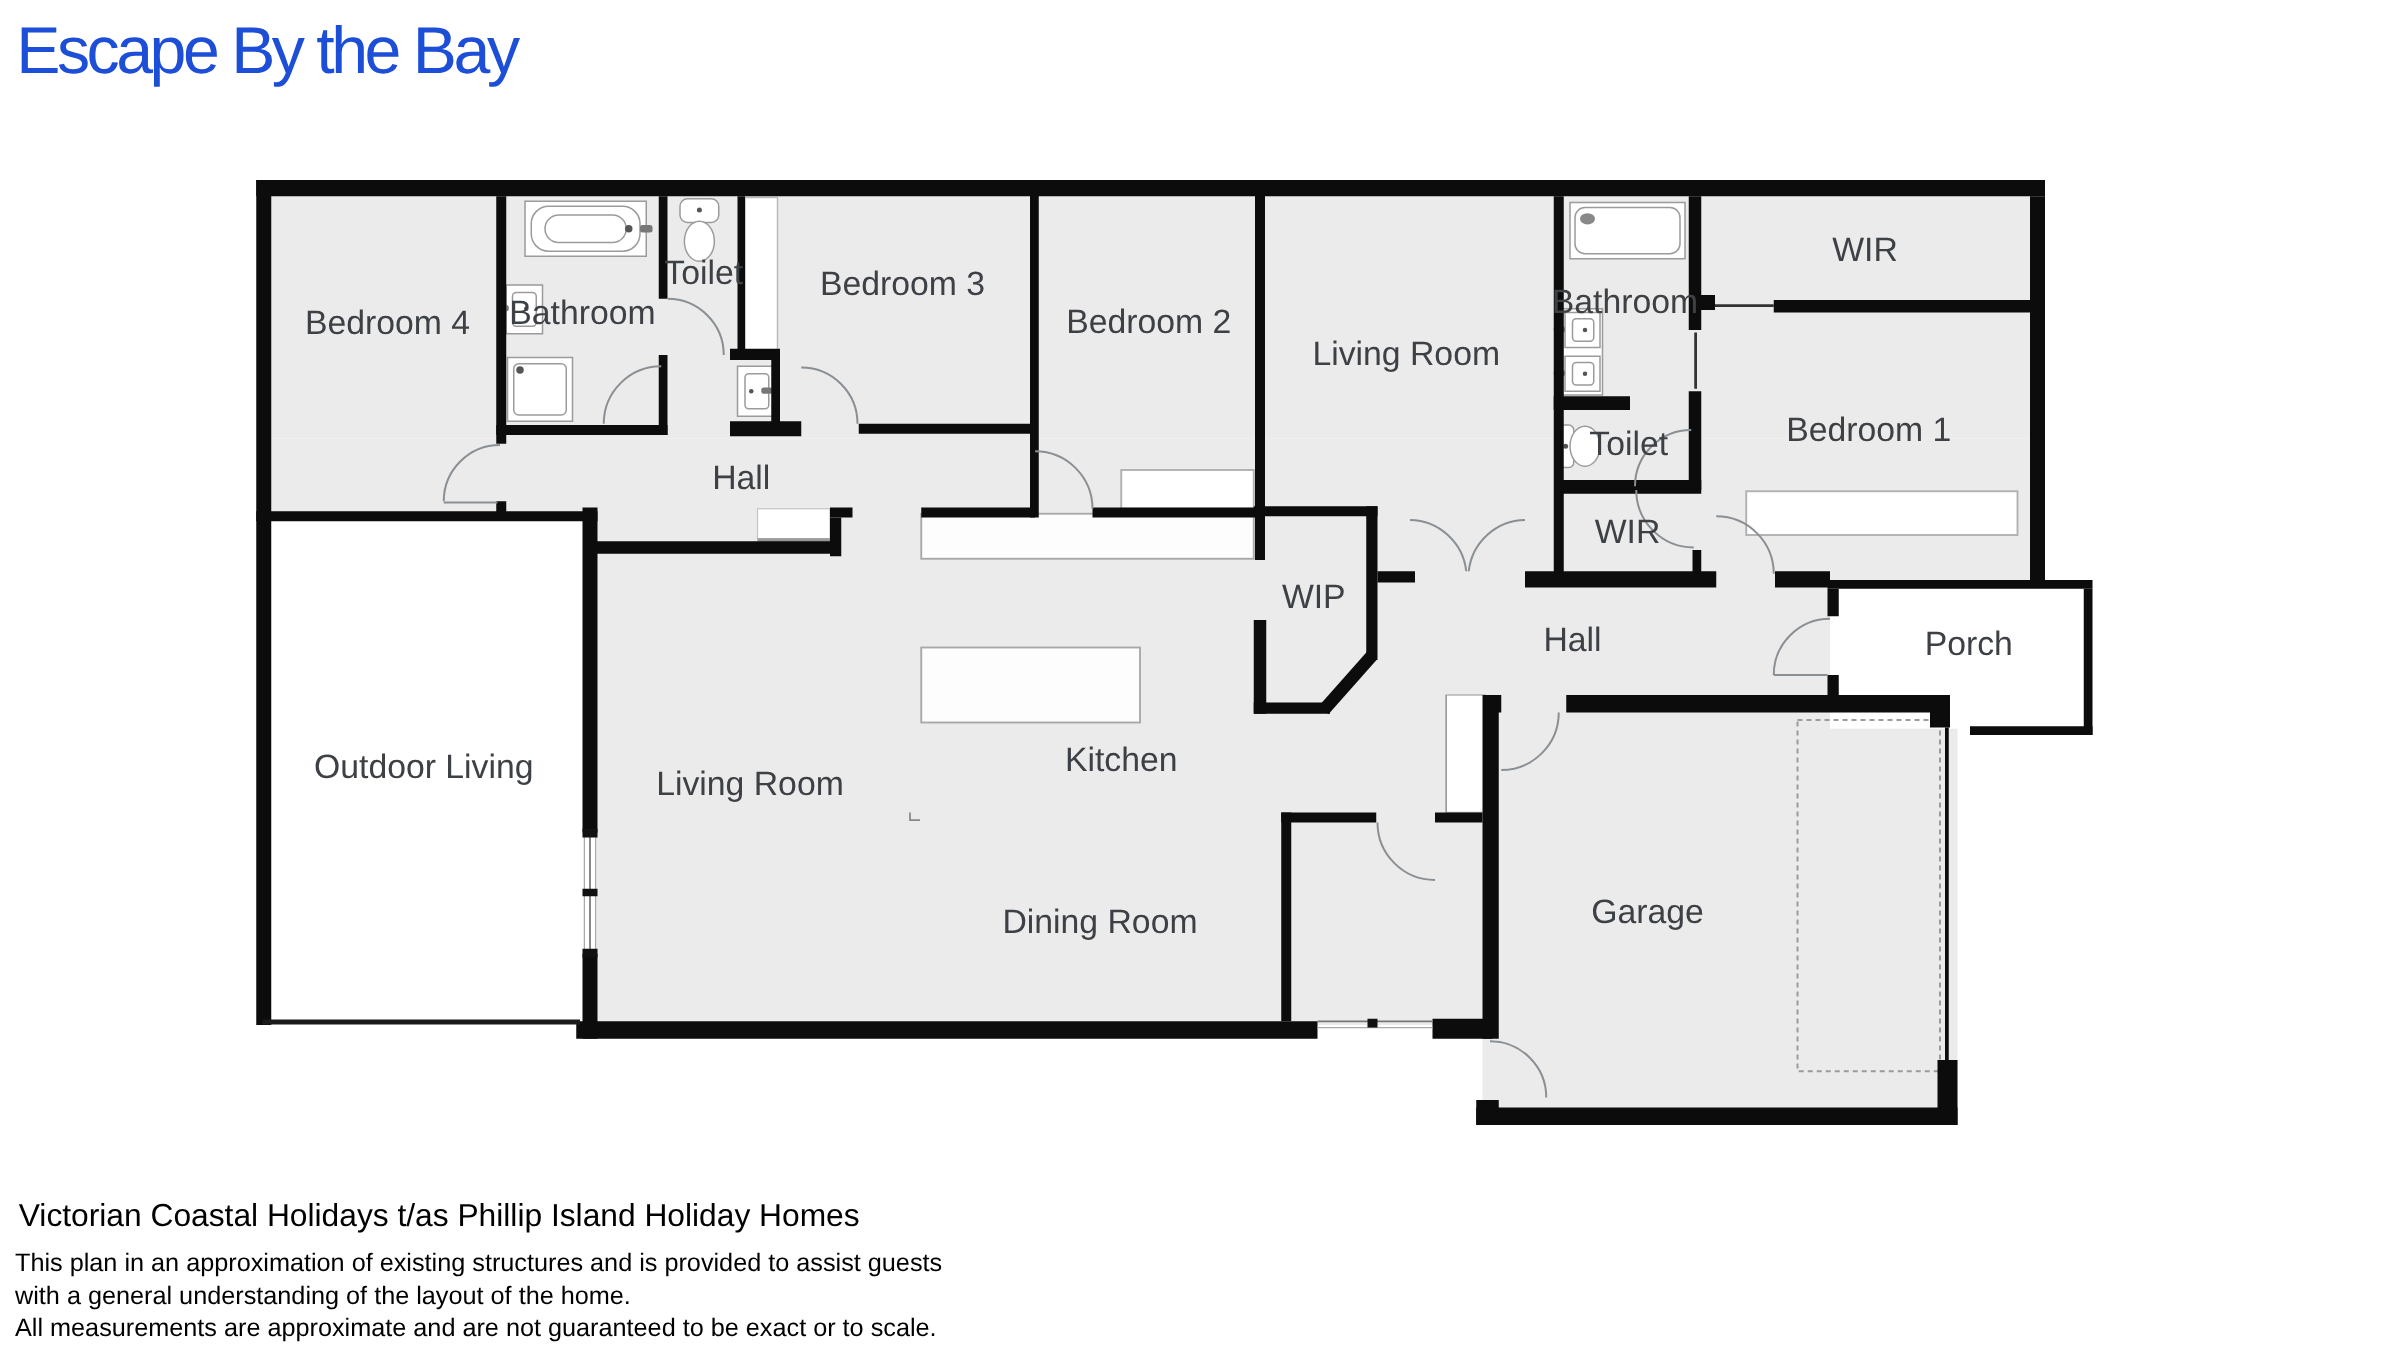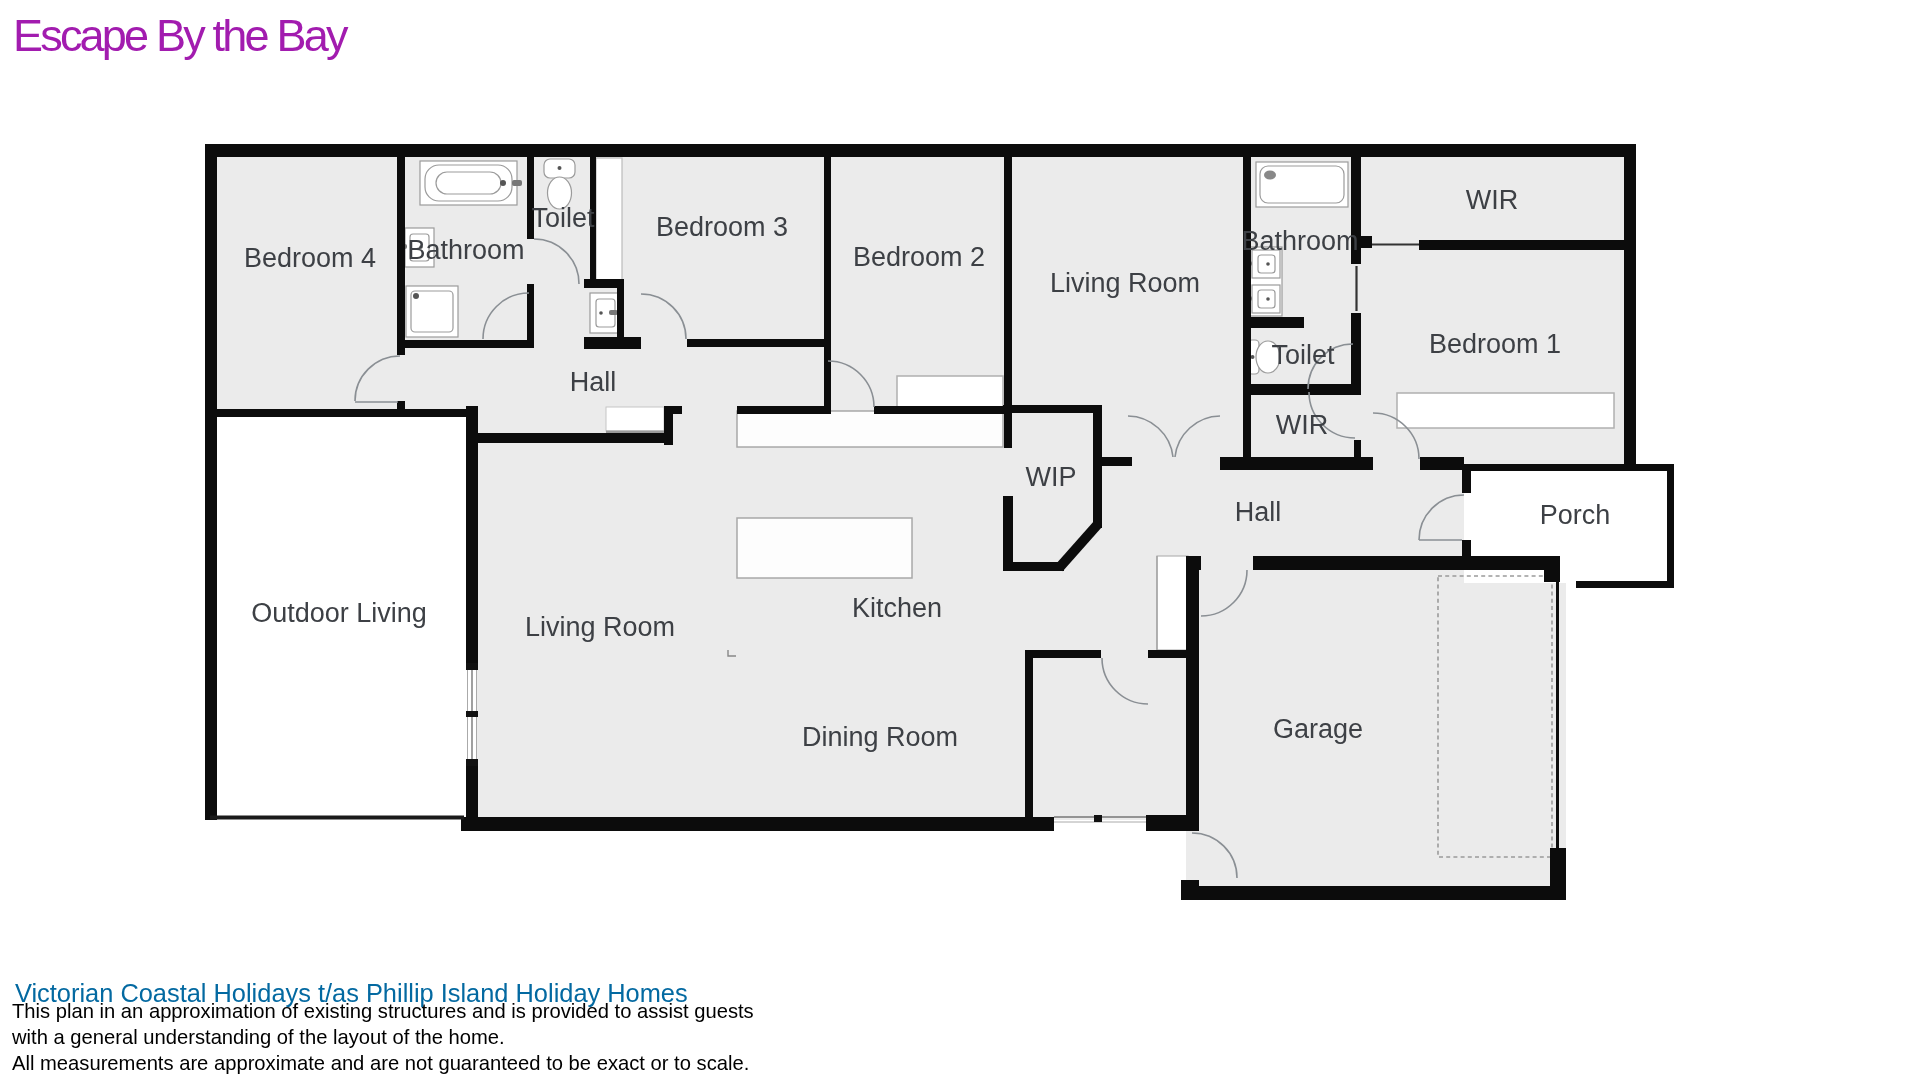--- a/index.html
+++ b/index.html
@@ -1,18 +1,18 @@
 <!DOCTYPE html>
 <html><head>
 <meta charset="utf-8">
 <style>
   html,body{margin:0;padding:0;background:#ffffff;width:1920px;height:1080px;overflow:hidden;}
   body{font-family:"Liberation Sans", sans-serif;}
-  .title{position:absolute;left:13px;top:10px;font-size:45px;color:#a21caf;letter-spacing:-2.8px;}
-  .f1{position:absolute;left:15px;top:959px;font-size:25.4px;color:#0369a1;margin-top:20px;}
+  .title{position:absolute;left:13px;top:10px;font-size:53px;color:#1d4ed8;letter-spacing:-2.8px;}
+  .f1{position:absolute;left:15px;top:959px;font-size:25.4px;color:#000000;}
   .f2{position:absolute;left:12px;top:998px;font-size:20.2px;color:#000000;line-height:26px;}
 </style>
 </head>
 <body>
 
 <div class="title">Escape By the Bay</div>
 
 <svg width="1920" height="1080" viewBox="0 0 1920 1080" style="position:absolute;left:0;top:0">
 
 <rect x="211" y="150" width="1419" height="201" fill="#ebebeb"></rect>

